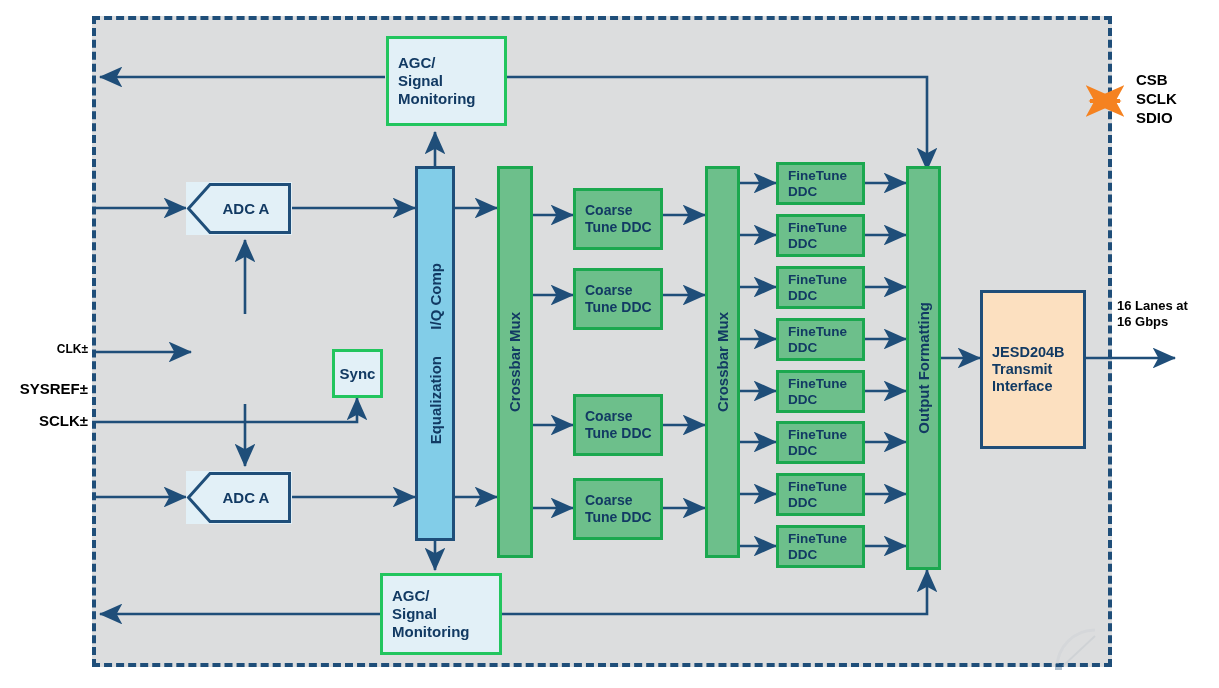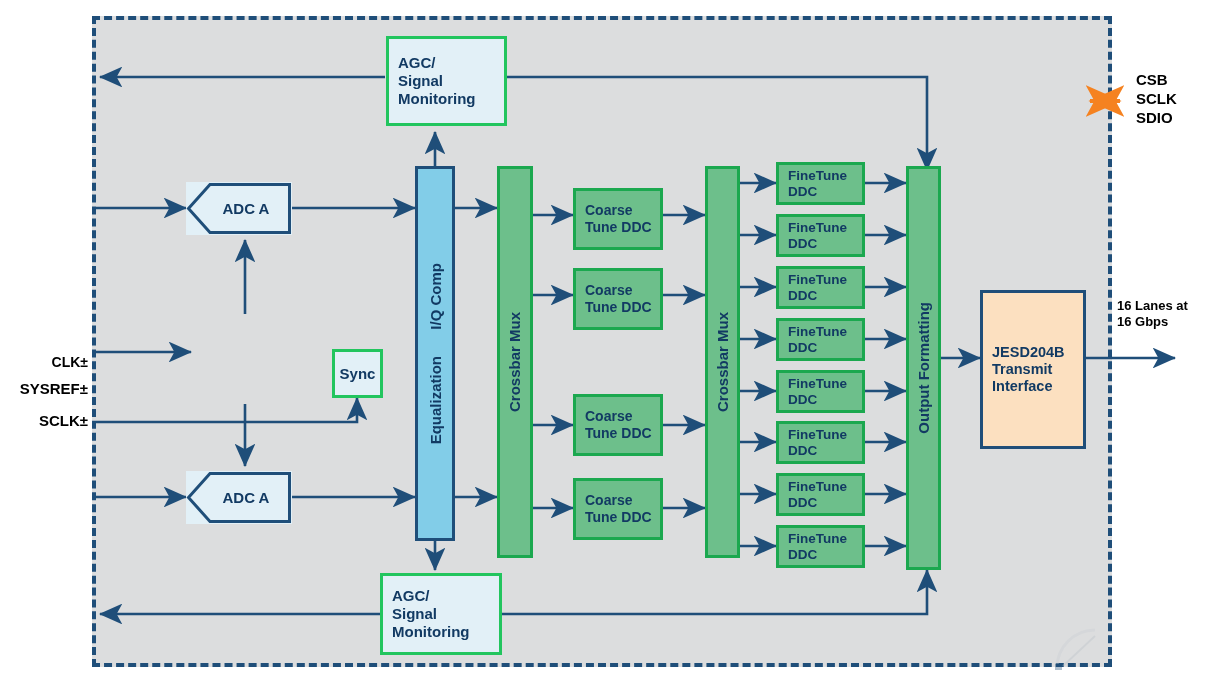--- a/index.html
+++ b/index.html
@@ -214,21 +214,21 @@
   <div class="adc" style="left:186px;top:471px;width:106px;height:53px;font-size:15px;">
     <svg width="106" height="53" viewBox="0 0 106 53" preserveAspectRatio="none">
       <polygon points="2.5,26.5 24,2.5 103.5,2.5 103.5,50.5 24,50.5" fill="#E2F0F7" stroke="#1F4E79" stroke-width="3"></polygon>
     </svg>
     <span>ADC A</span>
   </div>
 
 
   <div class="blk blue txt-center" style="left:332px;top:349px;width:51px;height:49px;font-size:15px;">Sync</div>
 
-  <div class="pin pin-left" style="left:0px;top:342px;width:88px;font-size:14px;margin-top:12px;">CLK±</div>
+  <div class="pin pin-left" style="left:0px;top:342px;width:88px;font-size:12px;">CLK±</div>
   <div class="pin pin-left" style="left:0px;top:380px;width:88px;font-size:15px;">SYSREF±</div>
   <div class="pin pin-left" style="left:0px;top:412px;width:88px;font-size:15px;">SCLK±</div>
 
   <div class="vert-stack blue-mid" style="left:415px;top:166px;width:40px;height:375px;font-size:15px;">
     <span>Equalization</span>
     <span>I/Q Comp</span>
   </div>
 
   <div class="blk green" style="left:497px;top:166px;width:36px;height:392px;">
     <span class="vert" style="font-size:15px;">Crossbar Mux</span>

